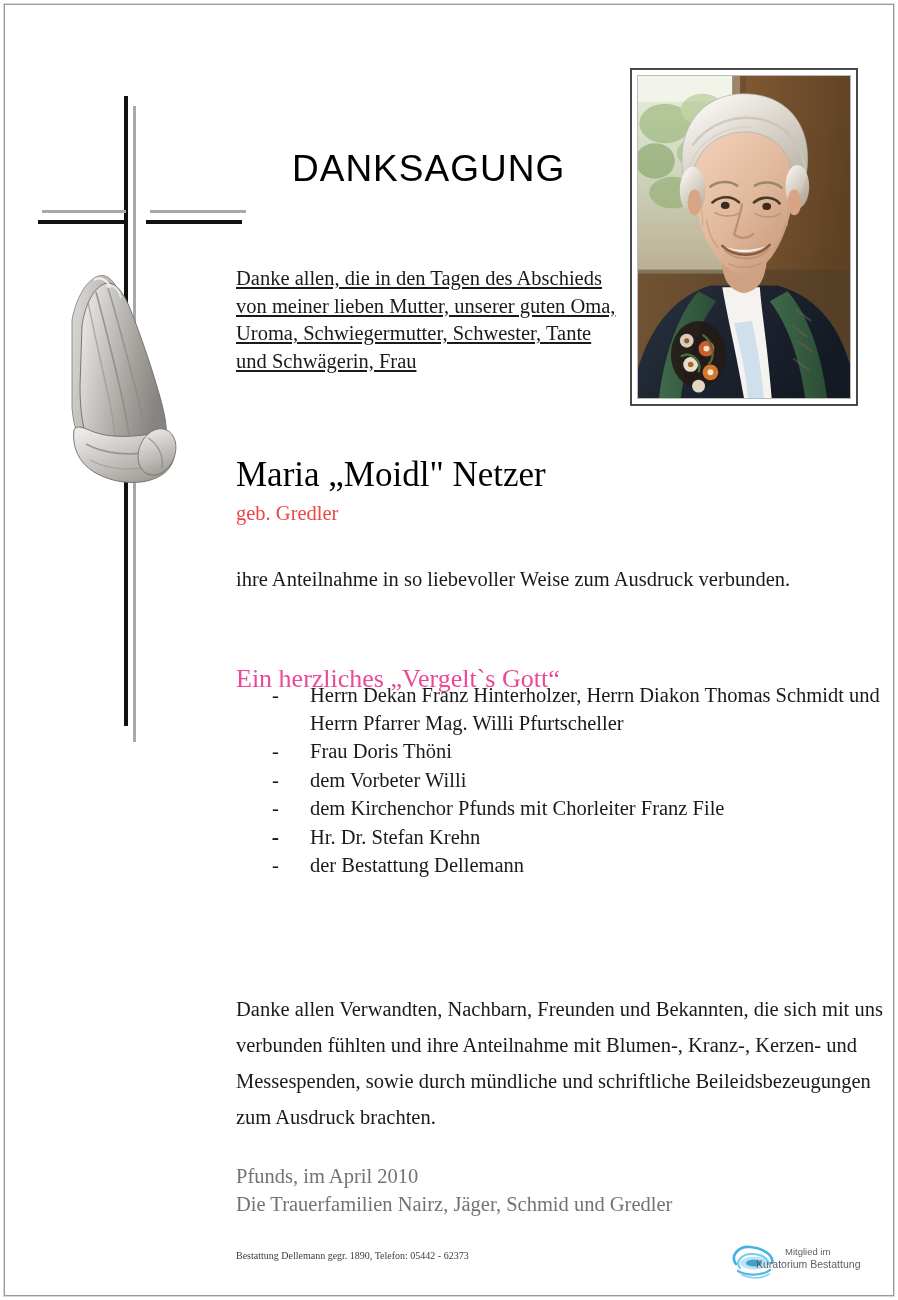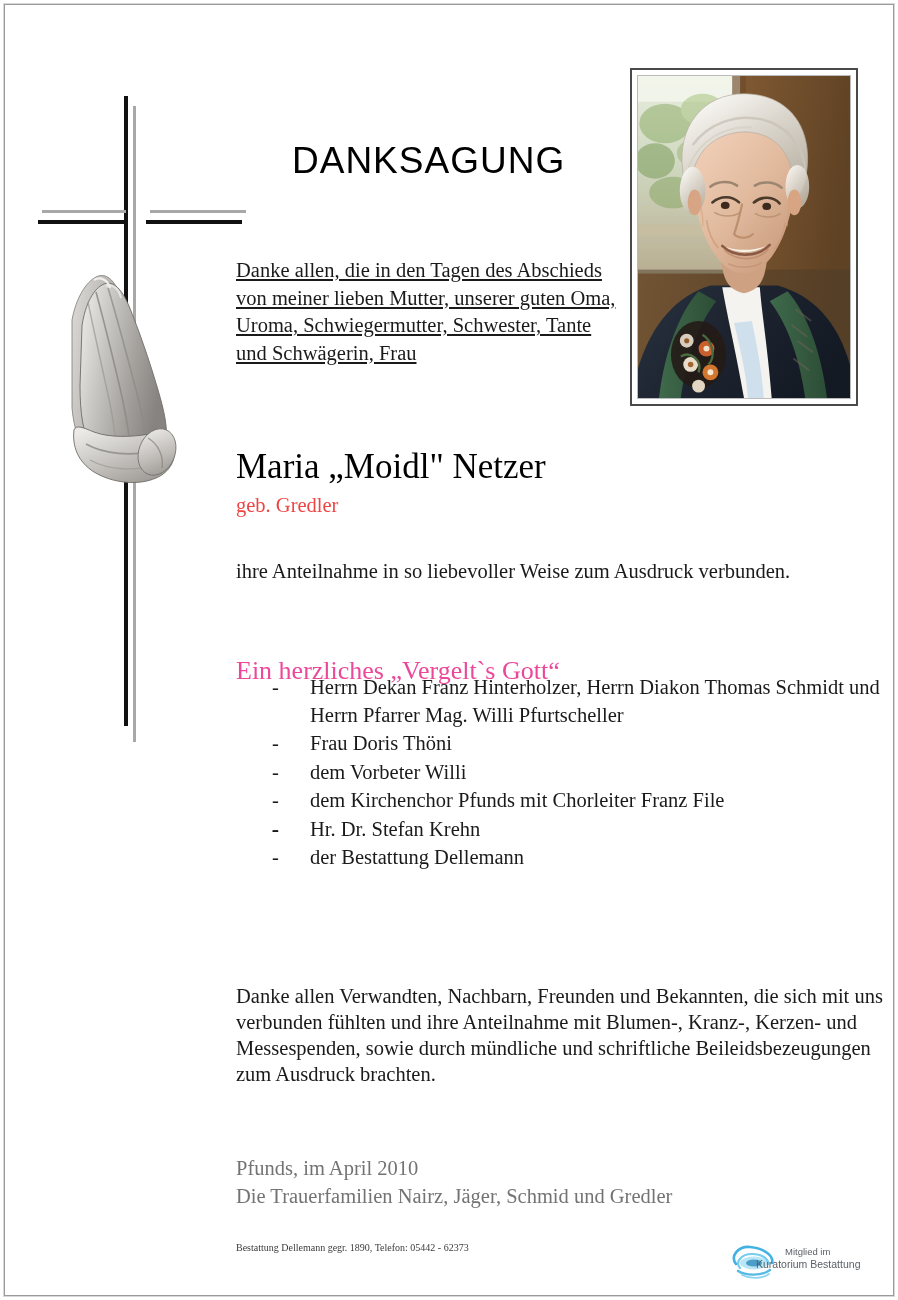--- a/index.html
+++ b/index.html
@@ -116,21 +116,21 @@
     overflow: hidden;
     border: 1px solid #bbb;
     box-sizing: border-box;
   }
   .portrait-inner svg { display: block; width: 100%; height: 100%; }
 
   
   .content {
     position: absolute;
     left: 236px;
-    top: 0;
+    top: 8px;
     width: 648px;
     height: 1212px;
   }
   .title {
     position: absolute;
     left: 56px;
     top: 140px;
     font-family: "Liberation Sans", sans-serif;
     font-size: 37px;
     letter-spacing: 1px;
@@ -203,21 +203,21 @@
     position: absolute;
     left: 36px;
     top: 0;
   }
   .para-danke {
     position: absolute;
     left: 0;
     top: 983px;
     width: 648px;
     font-size: 20.5px;
-    line-height: 26px;
+    line-height: 36px;
     color: #1a1a1a;
   }
   .signoff {
     position: absolute;
     left: 0;
     top: 1155px;
     width: 600px;
     font-size: 20.5px;
     line-height: 27.5px;
     color: #737373;

